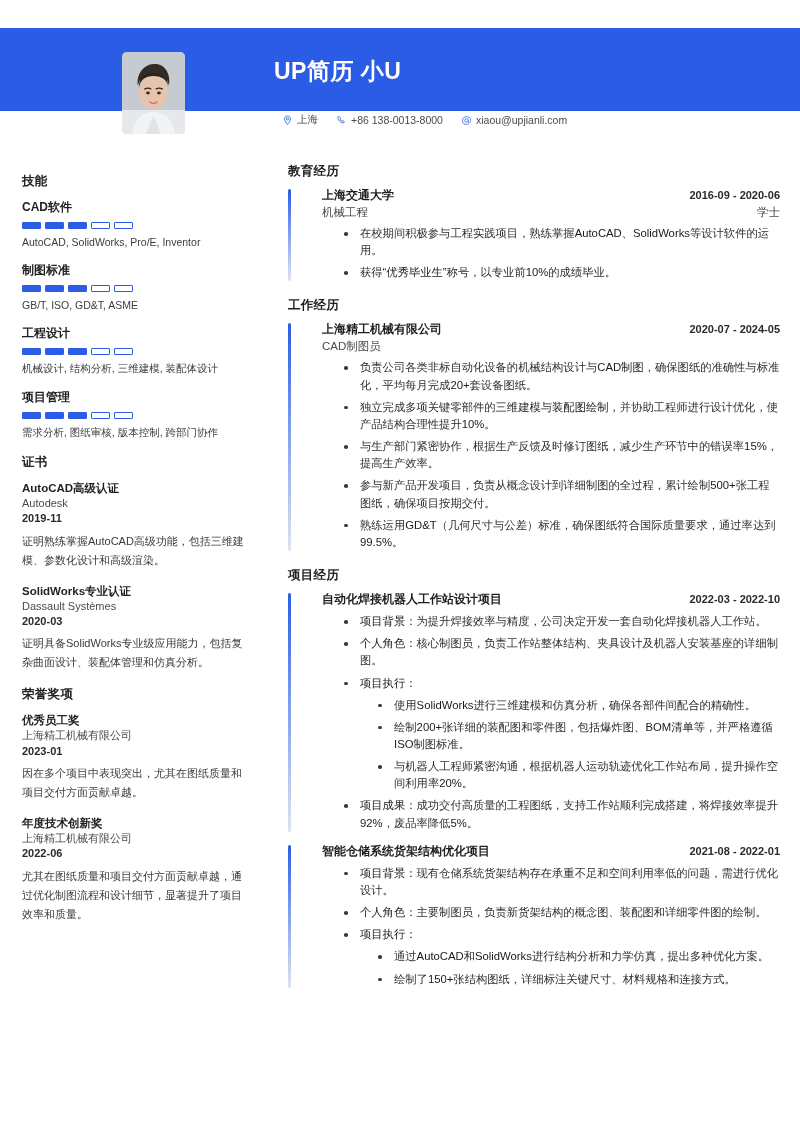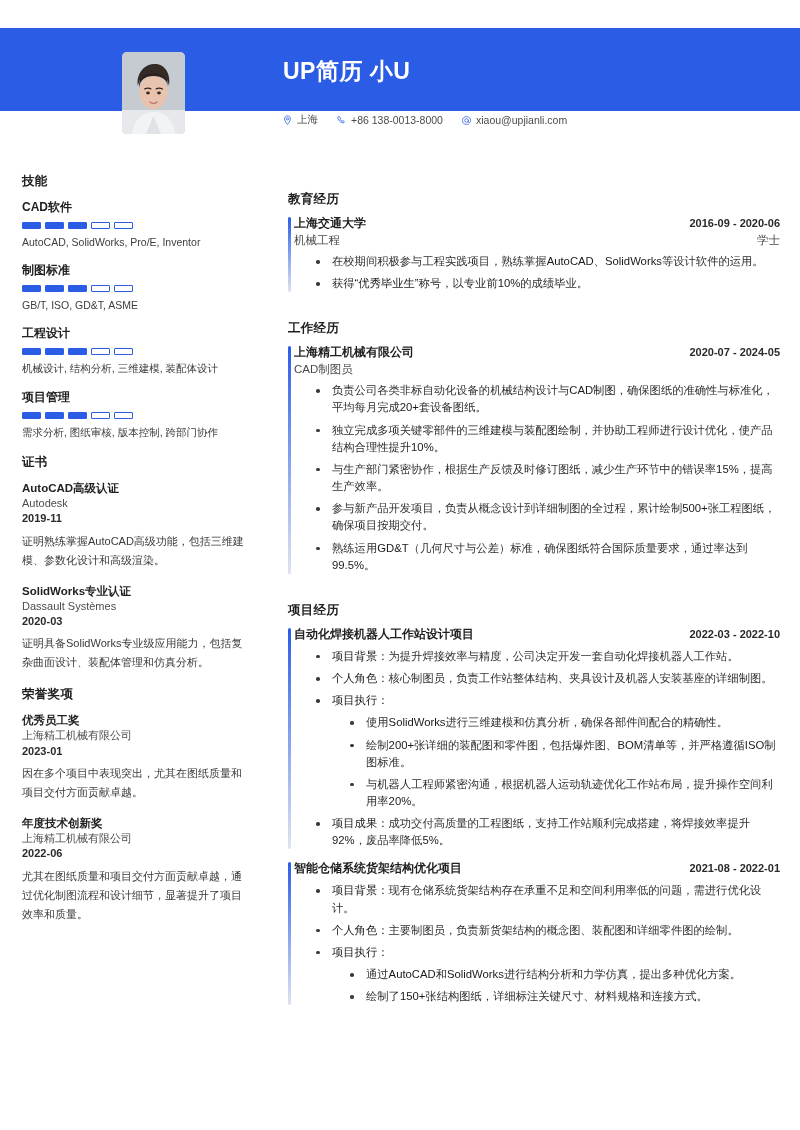--- a/index.html
+++ b/index.html
@@ -25,21 +25,21 @@
   .header-band {
     position: absolute;
     top: 28px;
     left: 0;
     width: 800px;
     height: 83px;
     background: #2b5ce6;
   }
   .header-name {
     position: absolute;
-    left: 283px;
+    left: 274px;
     top: 56px;
     font-size: 23px;
     font-weight: bold;
     color: #ffffff;
     letter-spacing: 0.5px;
   }
   .photo {
     position: absolute;
     left: 122px;
     top: 52px;
@@ -136,25 +136,24 @@
   }
 
   
   .main-section { margin-bottom: 16px; }
   .main-section-title {
     font-size: 12.5px;
     font-weight: bold;
     color: #1f1f1f;
     margin-bottom: 7px;
     letter-spacing: 0.3px;
-    margin-top: 28px;
   }
   .entry {
     position: relative;
-    padding-left: 6px;
+    padding-left: 34px;
     margin-bottom: 11px;
   }
   .entry::before {
     content: "";
     position: absolute;
     left: 0; top: 2px; bottom: 0;
     width: 3px;
     border-radius: 2px;
     background: linear-gradient(to bottom, #2b5ce6 0%, #6e92ef 38%, #dfe4ee 100%);
   }

